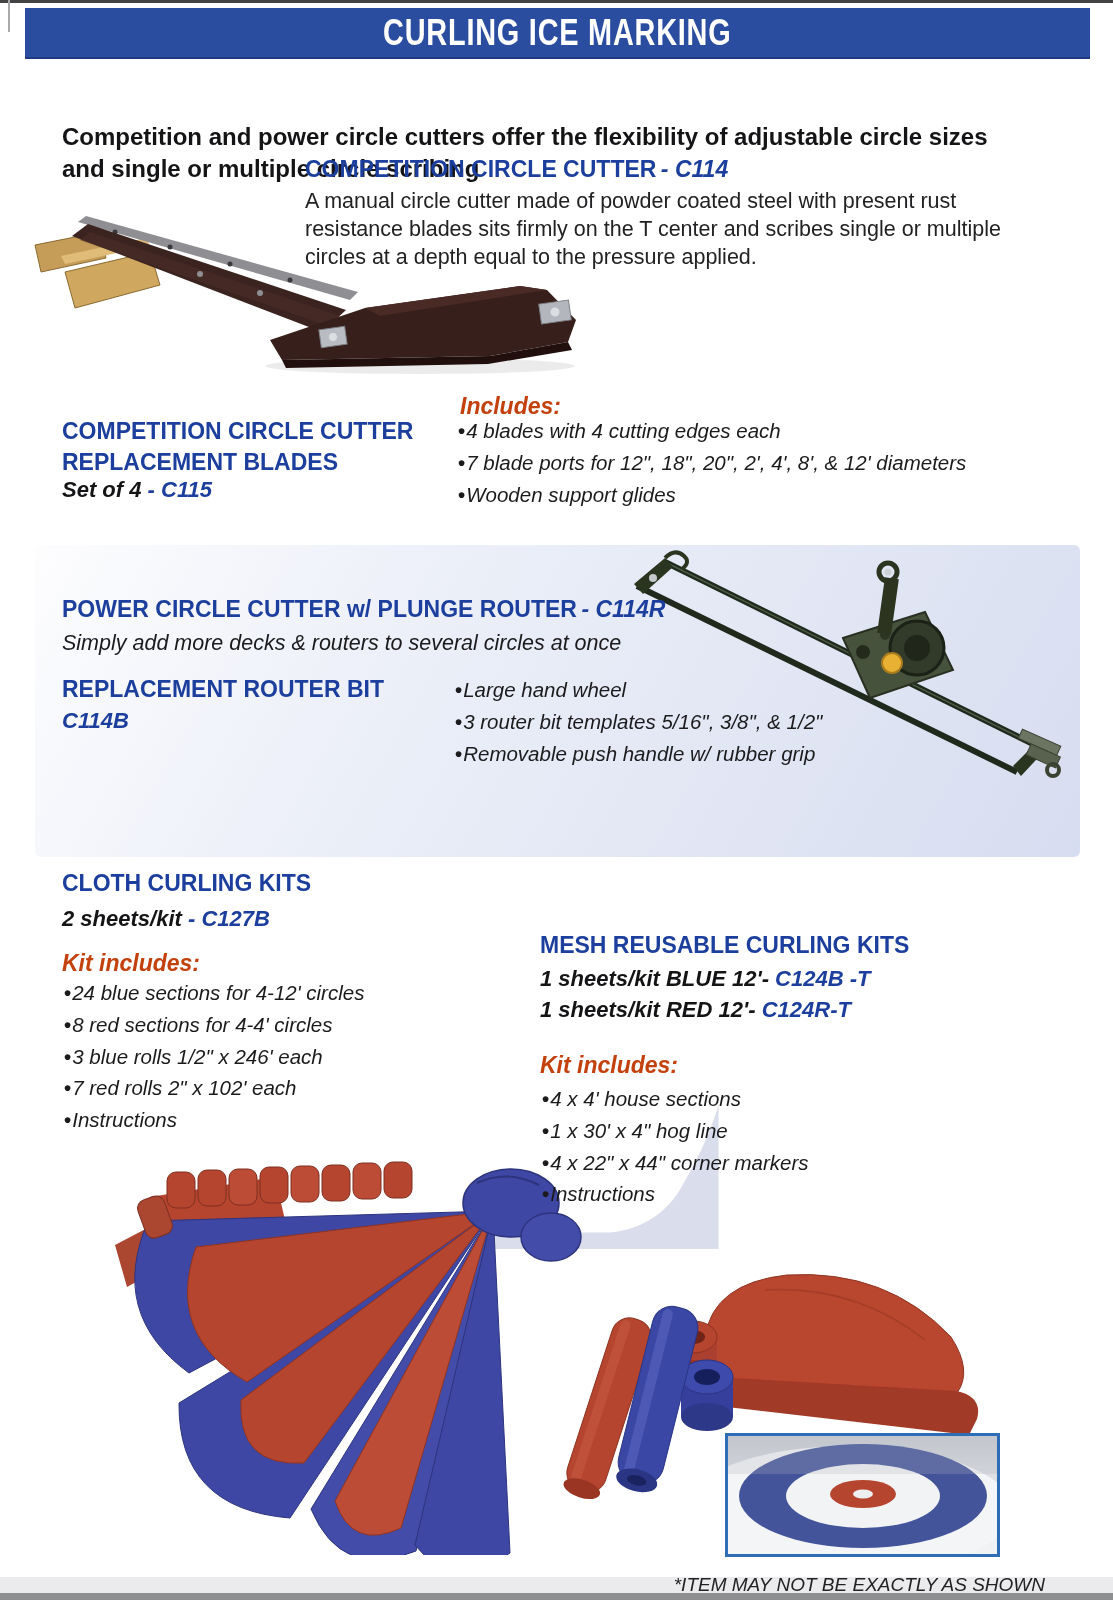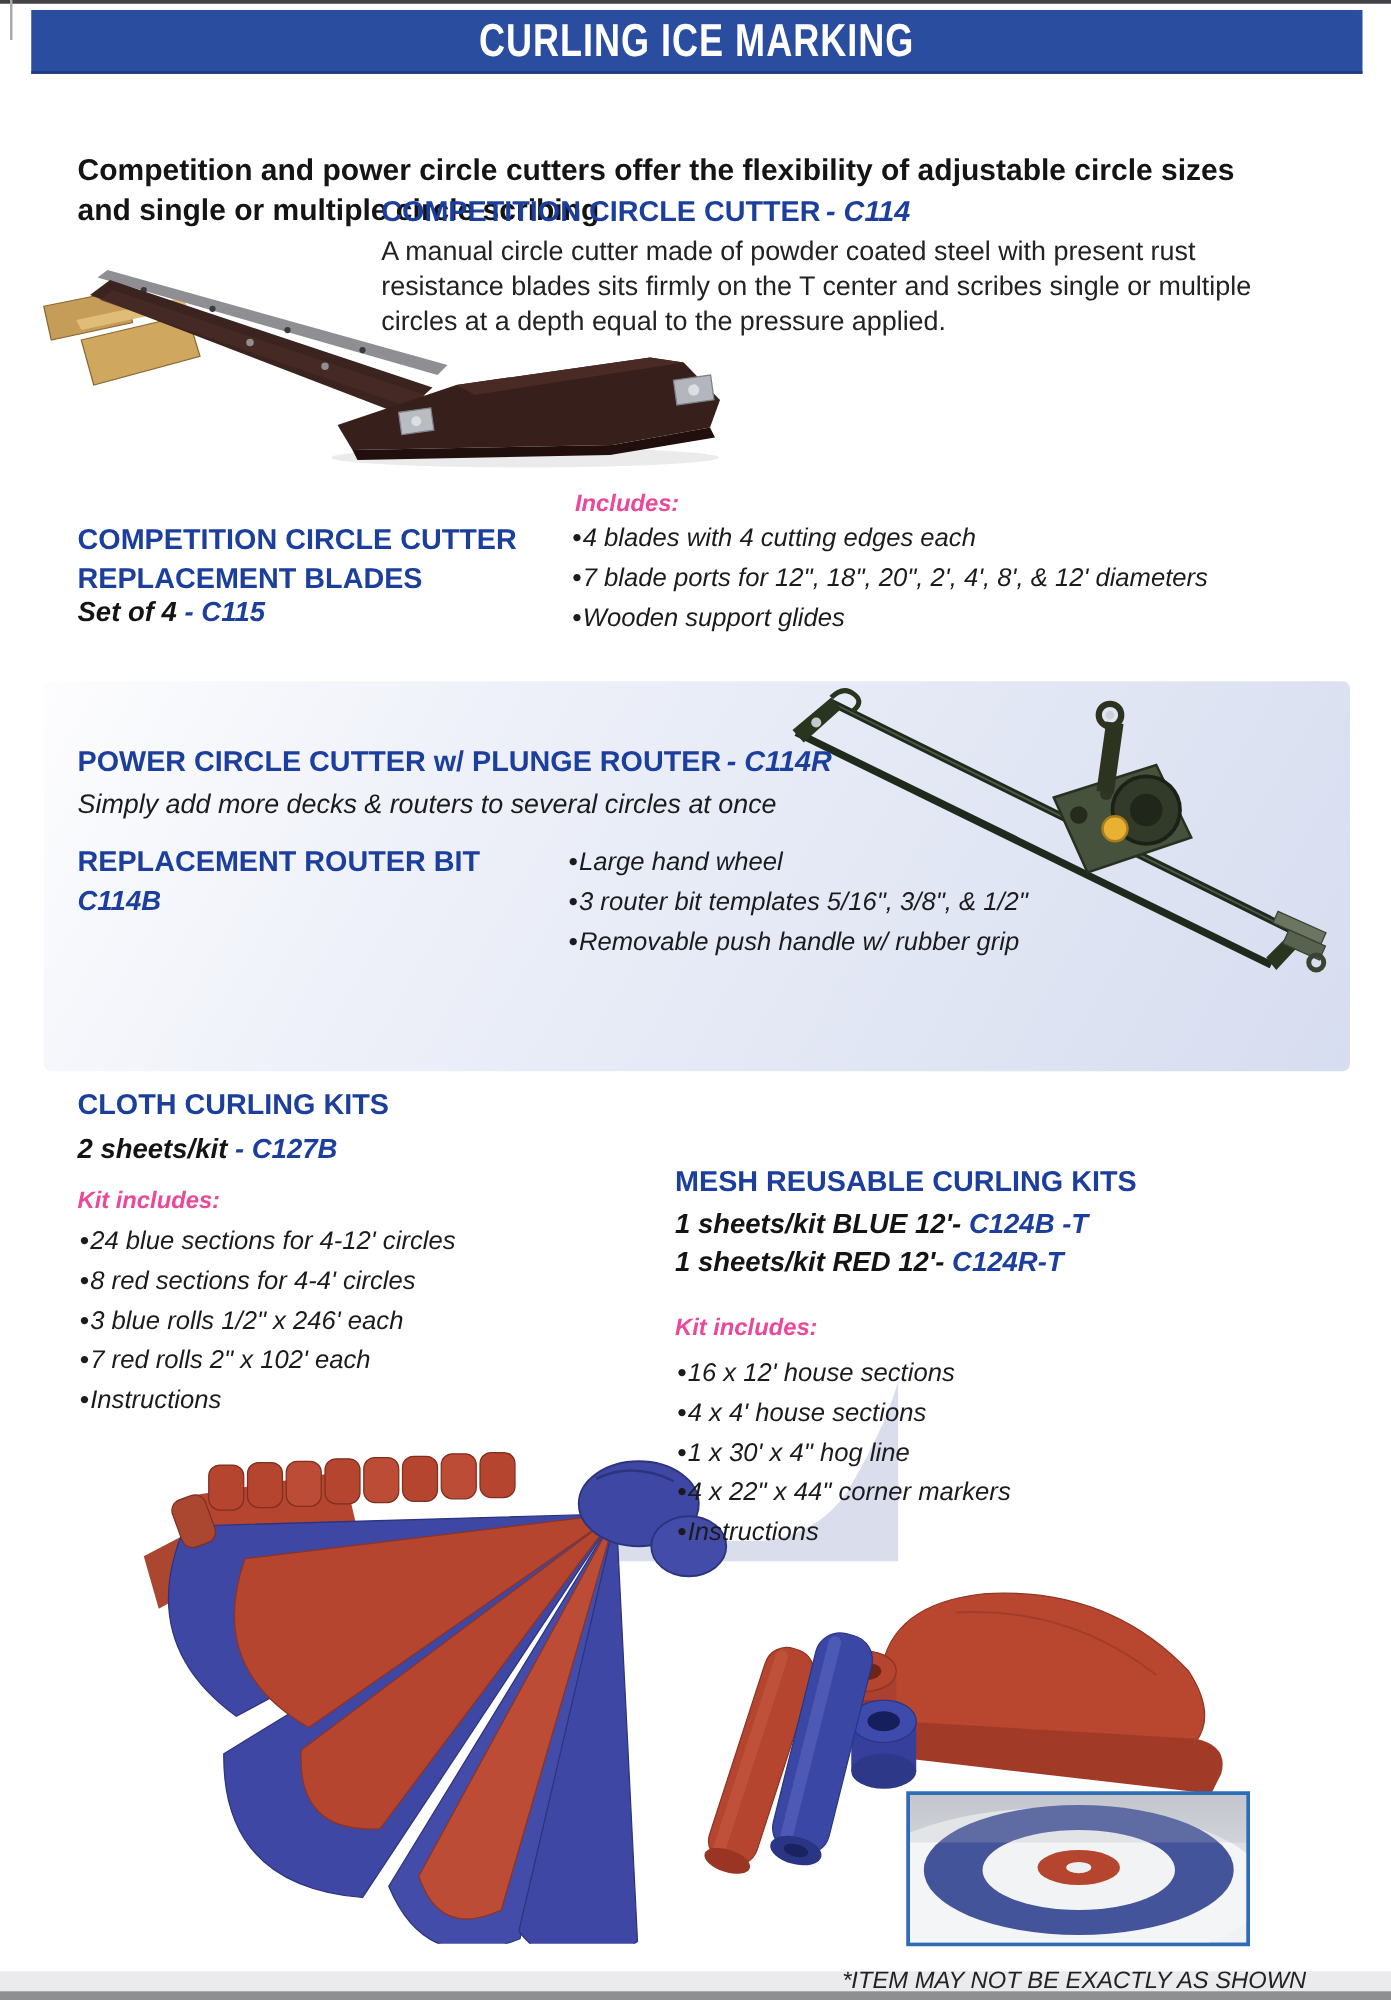--- a/index.html
+++ b/index.html
@@ -22,21 +22,21 @@
     color:#ffffff;font-size:37px;font-weight:bold;letter-spacing:1px;
     transform:scaleX(.78);transform-origin:center;white-space:nowrap;
   }
   .intro{
     left:62px;top:76px;width:940px;font-size:24px;font-weight:bold;
     line-height:1.32;color:#141416;z-index:5;margin-top:45px;
   }
   .h-blue{color:var(--heading_blue);font-size:23px;font-weight:bold;white-space:nowrap;}
   .code{color:var(--heading_blue);font-style:italic;font-weight:600;}
   .desc{left:305px;top:188px;width:700px;font-size:21.5px;line-height:1.3;color:#222224;z-index:5;}
-  .includes-label{font-size:19px;font-weight:bold;font-style:italic;color:#ec4899;}
+  .includes-label{font-size:23px;font-weight:bold;font-style:italic;color:#c2410c;}
   ul.bullets{list-style:none;margin:0;padding:0;font-size:20.5px;font-style:italic;
     line-height:1.55;color:#1b1b1d;}
   ul.bullets li::before{content:"\2022";font-style:normal;font-weight:bold;margin-right:1px;}
   .sub-bold{font-size:22px;font-weight:bold;font-style:italic;color:#141416;white-space:nowrap;}
   .sub-bold .code{font-size:22px;}
   
   .panel{
     left:35px;top:545px;width:1045px;height:312px;border-radius:6px;z-index:1;
     background:linear-gradient(120deg,#fdfdfe 0%,#eef1f9 30%,#d7ddf0 100%);
   }
@@ -187,21 +187,20 @@
   <div class="abs z5 sub-bold" style="left:540px;top:966px;">
     <span>1 sheets/kit BLUE 12'-</span>
     <span class="code">C124B -T</span>
   </div>
   <div class="abs z5 sub-bold" style="left:540px;top:997px;">
     <span>1 sheets/kit RED 12'-</span>
     <span class="code">C124R-T</span>
   </div>
   <div class="abs z5 includes-label" style="left:540px;top:1052px;">Kit includes:</div>
   <ul class="abs z5 bullets" style="left:542px;top:1083px;">
-      <li>16 x 12' house sections</li>
       <li>4 x 4' house sections</li>
       <li>1 x 30' x 4" hog line</li>
       <li>4 x 22" x 44" corner markers</li>
       <li>Instructions</li>
     </ul>
 
   <svg class="abs" style="left:0;top:1100px;z-index:1;" width="1113" height="500" viewBox="0 1100 1113 1600">
     <path d="M1075,1117
              C1042,1225 998,1308 946,1396
              C895,1472 822,1514 730,1524

